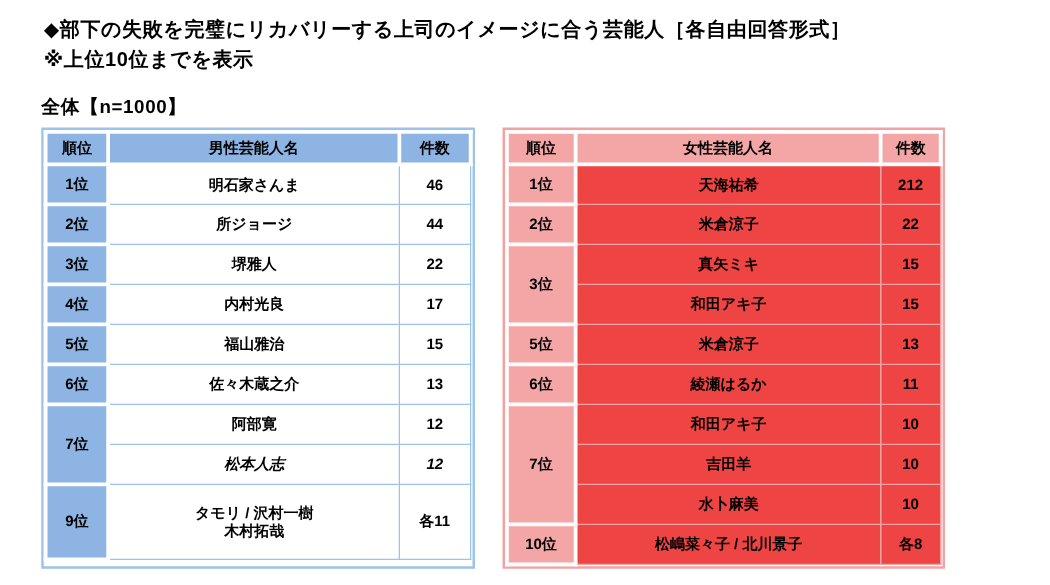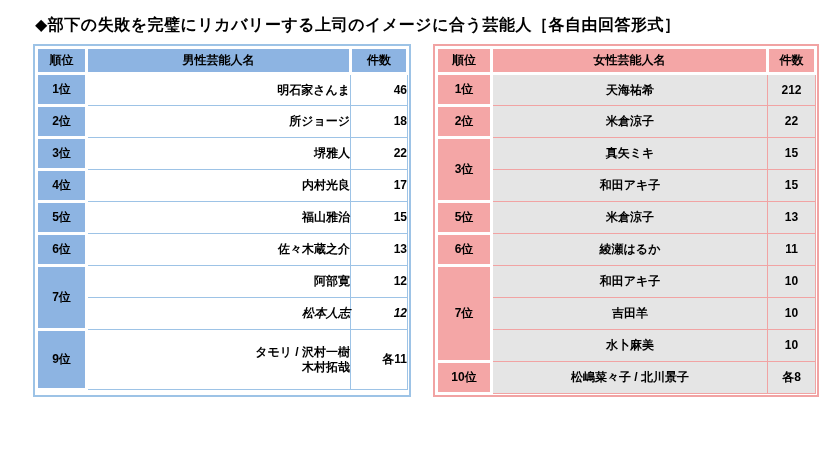--- a/index.html
+++ b/index.html
@@ -1,21 +1,21 @@
 <!DOCTYPE html>
 <html><head>
 <meta charset="utf-8">
 <style>
   html,body { margin:0; padding:0; background:#ffffff; }
   body {
     width:840px; height:468px; overflow:hidden;
     font-family:"Liberation Sans","DejaVu Sans",sans-serif;
     font-weight:bold; color:#000;
   }
-  .page { position:relative; width:840px; height:468px; background:#fff; }
+  .page { position:relative; width:756px; height:468px; background:#fff; }
 
   .titles { padding:13px 0 0 35px; }
   .title-line { font-size:16px; line-height:24px; letter-spacing:0.5px; }
   .sample-line { font-size:15px; margin:15px 0 0 -2px; letter-spacing:0.5px; }
 
   .tables-row { display:flex; gap:22px; margin:7px 0 0 33px; }
 
   .tbl-wrap { box-sizing:border-box; }
   .tbl-wrap.male   { border:2px solid #9DC3E6; width:378px; }
   .tbl-wrap.female { border:2px solid #F1A3A3; width:386px; }
@@ -26,34 +26,36 @@
 
   tr.hdr  { height:26px; }
   tr.row  { height:32px; }
   tr.tall { height:60px; }
 
   
   .male   .accent { background:#8DB4E2; border:3px solid #ffffff; }
   .female .accent { background:#F4A6A6; border:3px solid #ffffff; }
 
   
-  .male   td.cell { background:#fff; border:1px solid #9DC3E6;text-align:right; }
-  .female td.cell { background:#e5e5e5; border:1px solid #F1A3A3; }
+  .male   td.cell { background:#fff; border:1px solid #9DC3E6; }
+  .female td.cell { background:#ef4444; border:1px solid #F1A3A3; }
 
   
   .male   tr.sub td.cell { border-top:1px dotted #C3DCF3;font-style:italic; }
   .female tr.sub td.cell { border-top:1px dotted #F8CFCF; }
 </style>
 </head>
 <body>
 
 <div class="page">
 
   <div class="titles">
     <div class="title-line">◆部下の失敗を完璧にリカバリーする上司のイメージに合う芸能人［各自由回答形式］</div>
+    <div class="title-line">※上位10位までを表示</div>
+    <div class="sample-line">全体【n=1000】</div>
   </div>
 
   <div class="tables-row">
 
     <div class="tbl-wrap male">
       <table class="male">
         <colgroup>
             <col style="width:50px">
             <col>
             <col style="width:57px">
@@ -65,21 +67,21 @@
           <th class="accent">件数</th>
         </tr>
         <tr class="row">
           <td class="accent">1位</td>
           <td class="cell">明石家さんま</td>
           <td class="cell">46</td>
         </tr>
         <tr class="row">
           <td class="accent">2位</td>
           <td class="cell">所ジョージ</td>
-          <td class="cell">18</td>
+          <td class="cell">44</td>
         </tr>
         <tr class="row">
           <td class="accent">3位</td>
           <td class="cell">堺雅人</td>
           <td class="cell">22</td>
         </tr>
         <tr class="row">
           <td class="accent">4位</td>
           <td class="cell">内村光良</td>
           <td class="cell">17</td>

